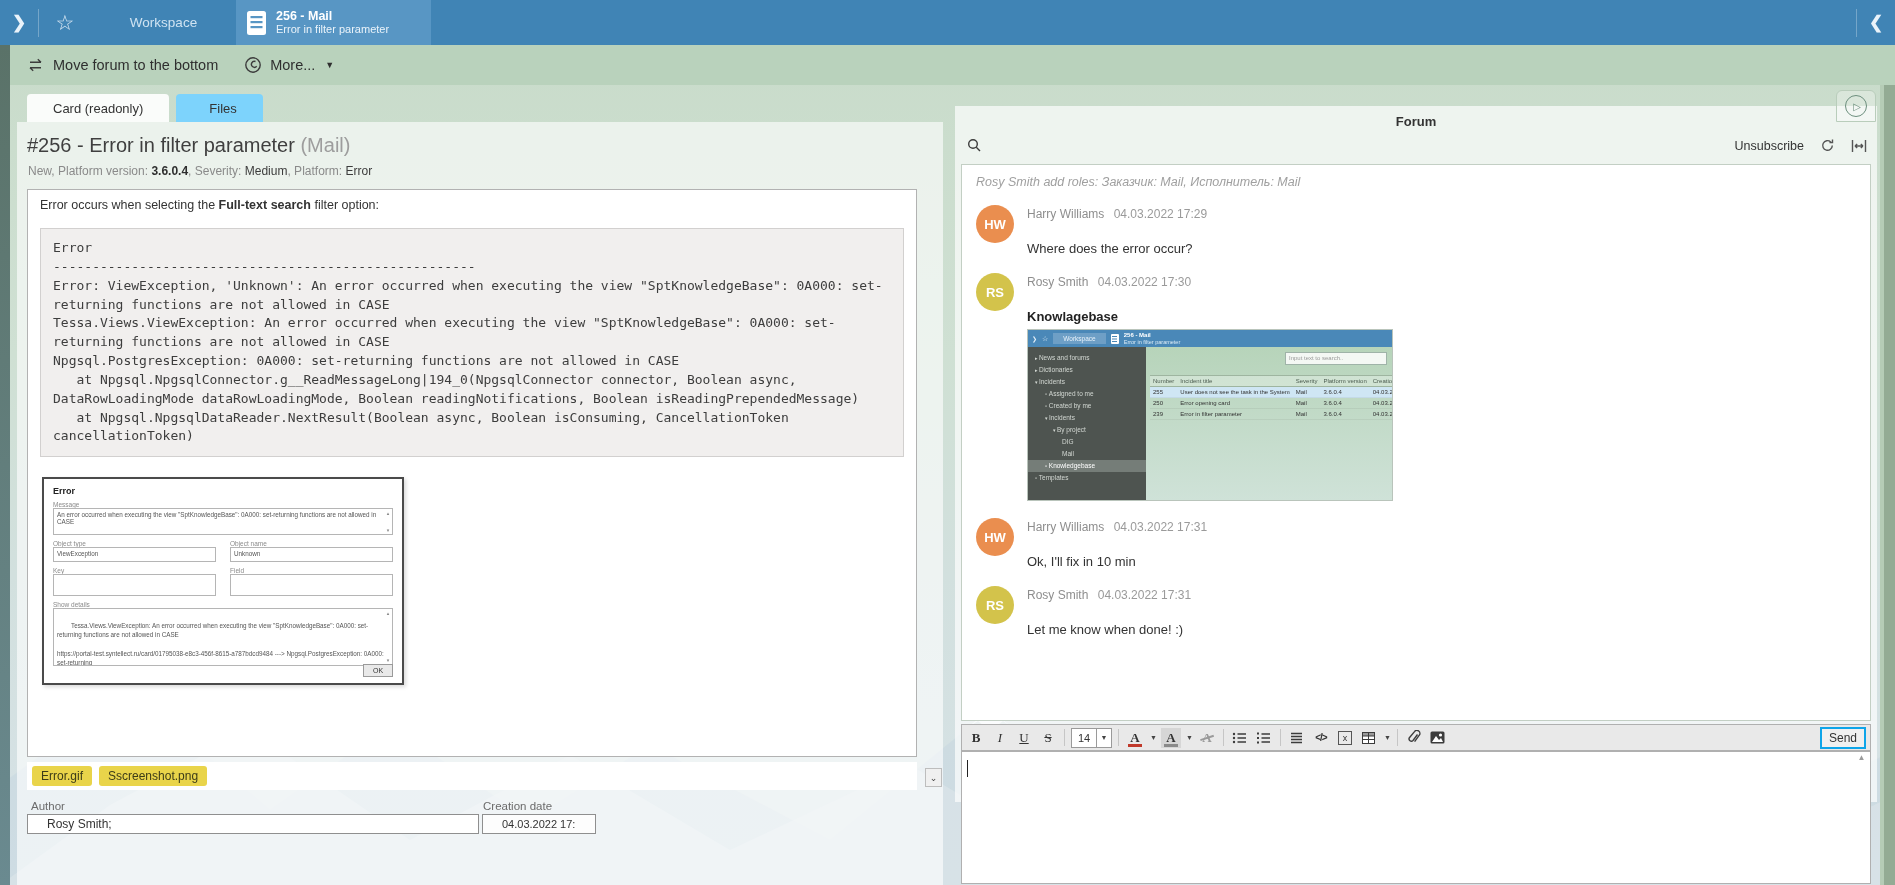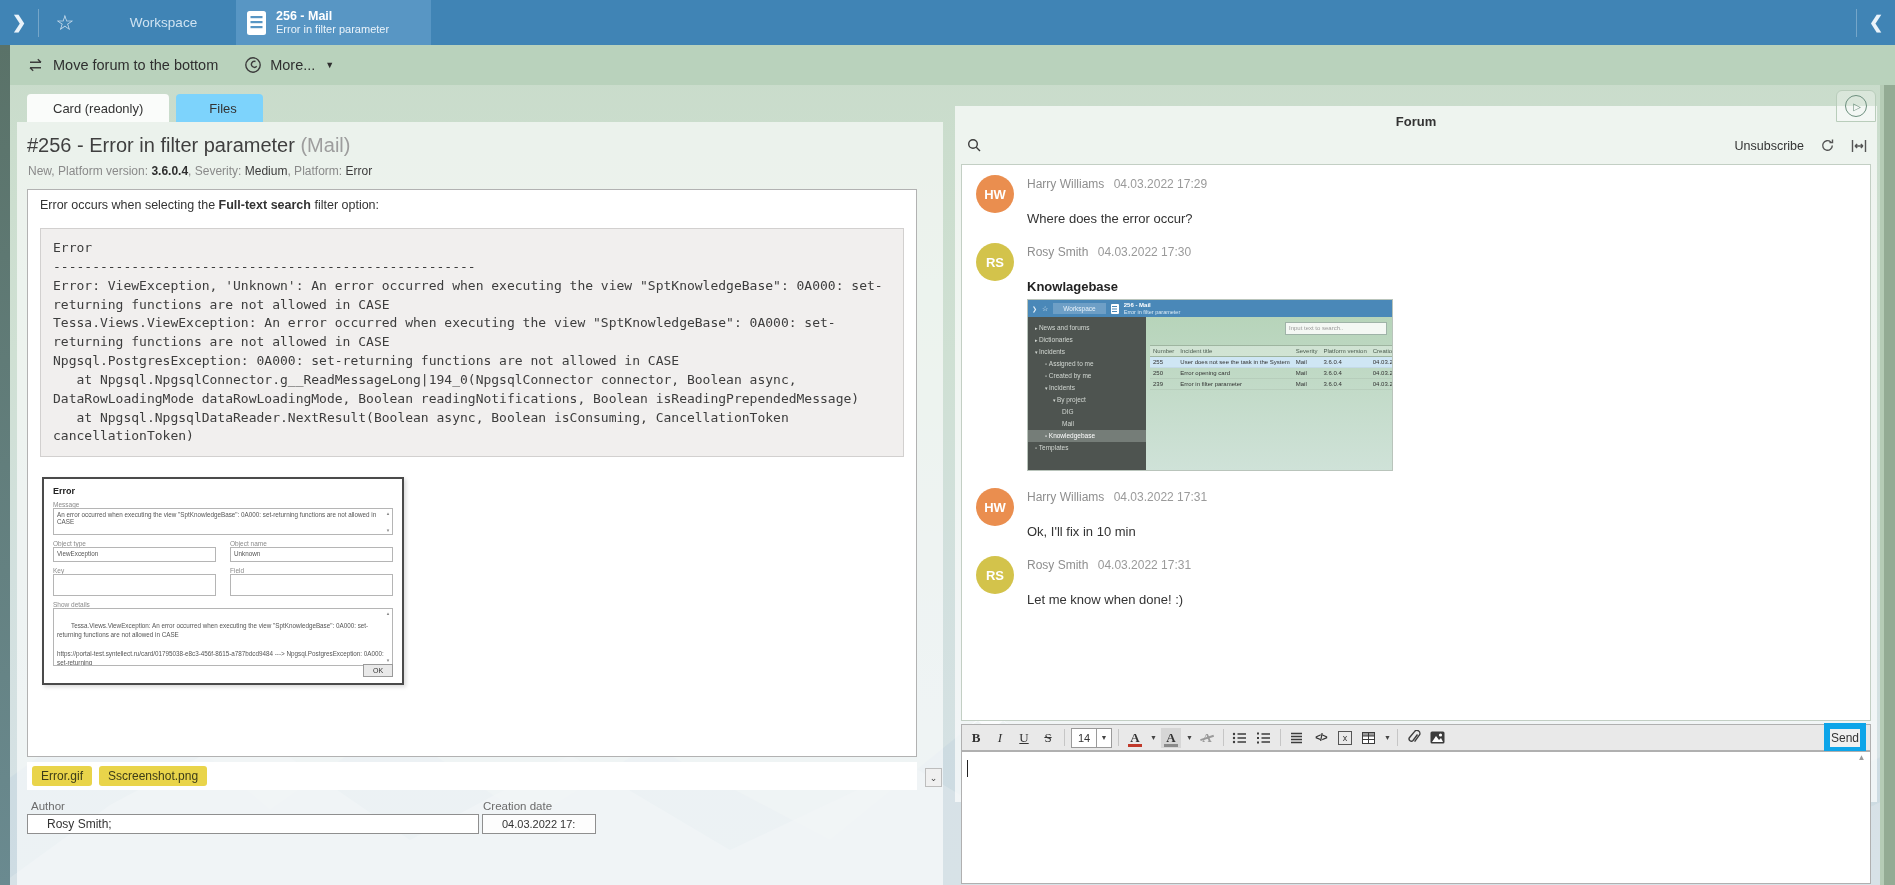--- a/index.html
+++ b/index.html
@@ -169,22 +169,22 @@
     font-size:7px; color:#444; display:flex; align-items:center; justify-content:center; cursor:pointer; }
   .colA { position:relative; font-weight:bold; font-family:"Liberation Serif",serif; }
   .colA .bar { position:absolute; left:3px; right:3px; bottom:1px; height:3px; }
   .ddcaret { font-size:7px; color:#444; margin-left:1px; cursor:pointer; }
   .ed-clear { color:#9a9a9a; font-weight:bold; font-family:"Liberation Serif",serif; position:relative; }
   .ed-clear::after { content:""; position:absolute; left:3px; top:9px; width:14px; height:1.5px;
     background:#9a9a9a; transform:rotate(-18deg); }
   .ed-code { font-size:10px; font-weight:bold; letter-spacing:-1px; }
   .ed-xbox { width:14px; height:14px; border:1px solid #555; font-size:9px;
     display:flex; align-items:center; justify-content:center; }
-  .sendbtn { margin-left:auto; background:#f0f0f0; border:6px solid #0ea5e9; font-size:12px;
-    color:#333; padding:2px 1px; cursor:pointer; }
+  .sendbtn { margin-left:auto; background:#f0f0f0; border:2px solid #0ea5e9; font-size:12px;
+    color:#333; padding:2px 7px; cursor:pointer; }
 
   .edarea { position:absolute; left:6px; top:645px; width:910px; height:133px;
     background:#fff; border:1px solid #b0b0b0; }
   .caret { position:absolute; left:5px; top:8px; width:1px; height:17px; background:#222; }
   .edscroll { position:absolute; right:1px; top:1px; width:15px; height:24px;
     display:flex; align-items:flex-start; justify-content:center; color:#9a9a9a; font-size:8px; cursor:pointer; }
 
   svg.icon { stroke:#3c3c3c; fill:none; stroke-width:1.4; }
 </style>
 </head>
@@ -343,20 +343,21 @@
         <path d="M12.3 7.5 a4.8 4.8 0 1 1 -1.6 -3.6"></path>
           <path d="M12.5 1.5 v3 h-3" fill="none"></path>
       </svg>
       <svg class="icon" width="16" height="14" viewBox="0 0 16 14" style="stroke:#555;">
         <path d="M1.5 1 v12 M14.5 1 v12 M4 7 h8 M4 7 l2.2 -2 M4 7 l2.2 2 M12 7 l-2.2 -2 M12 7 l-2.2 2"></path>
       </svg>
     </div>
   </div>
 
   <div class="msgbox">
+    <div class="sysmsg">Rosy Smith add roles: Заказчик: Mail, Исполнитель: Mail</div>
 
     <div class="msg">
       <div class="avatar av-hw">HW</div>
       <div>
         <div class="msghead">
           <span>Harry Williams</span>
           <span class="mtime">04.03.2022 17:29</span>
         </div>
         <div class="msgtext">Where does the error occur?</div>
       </div>

